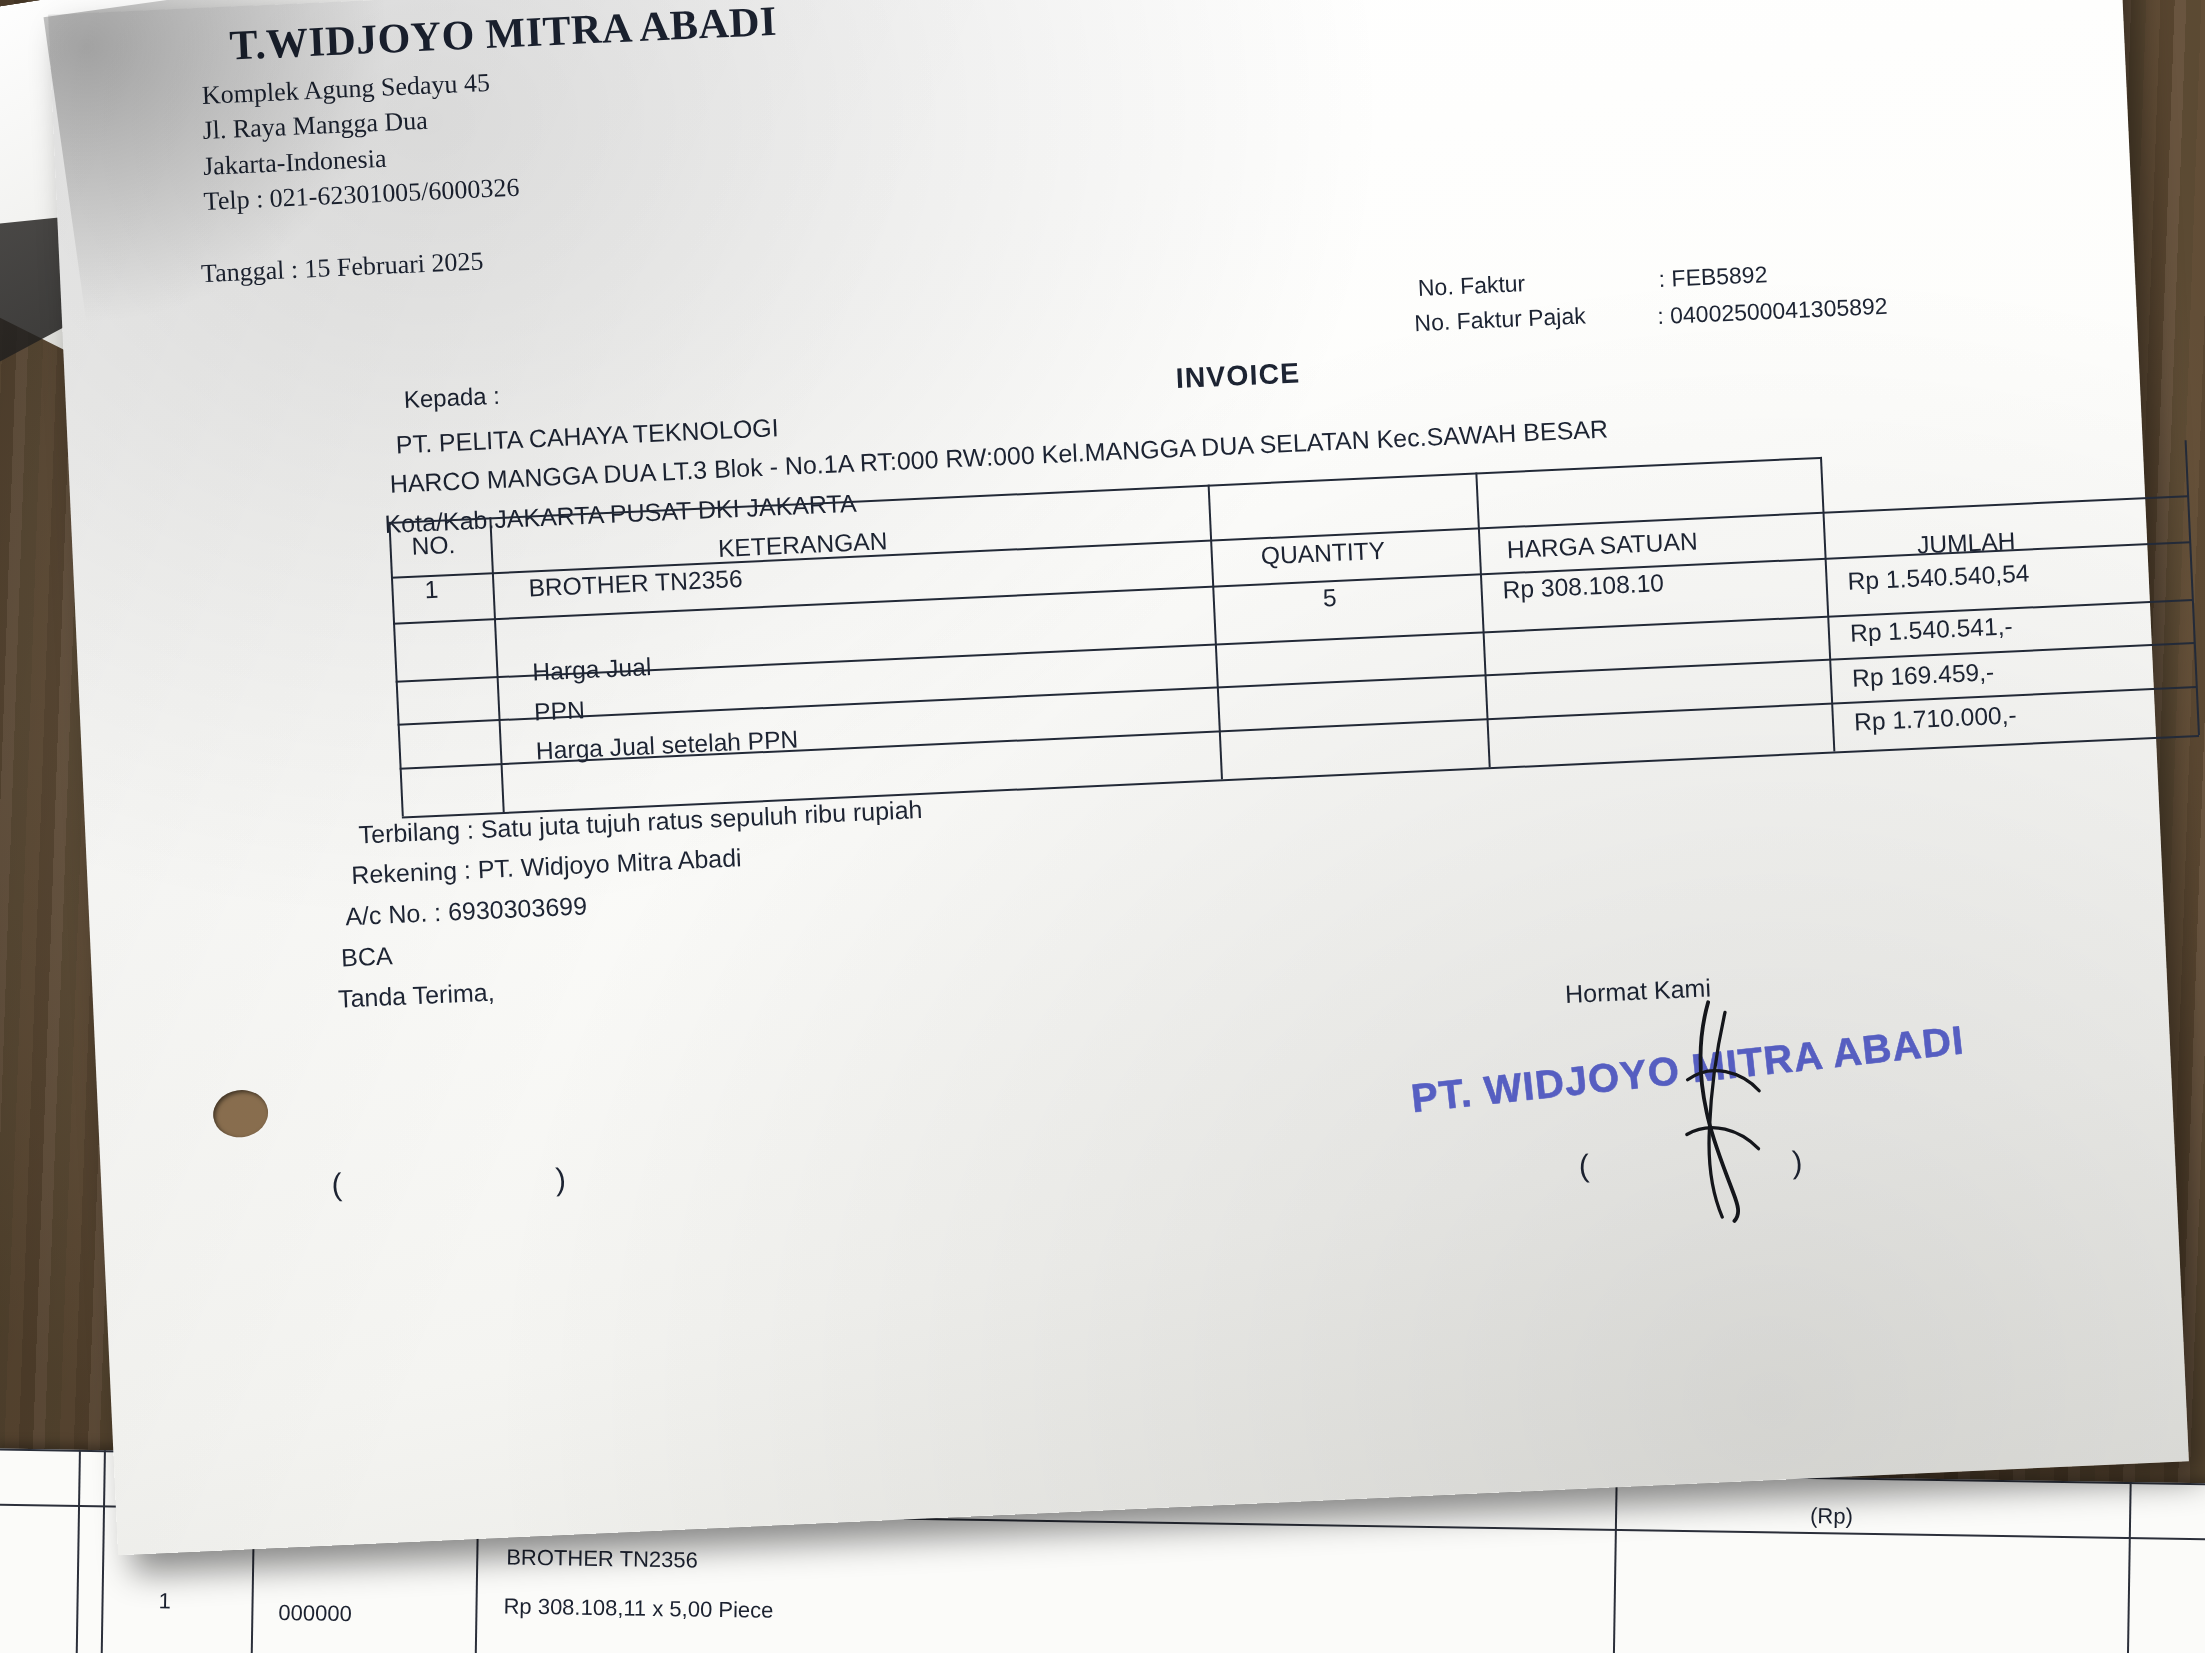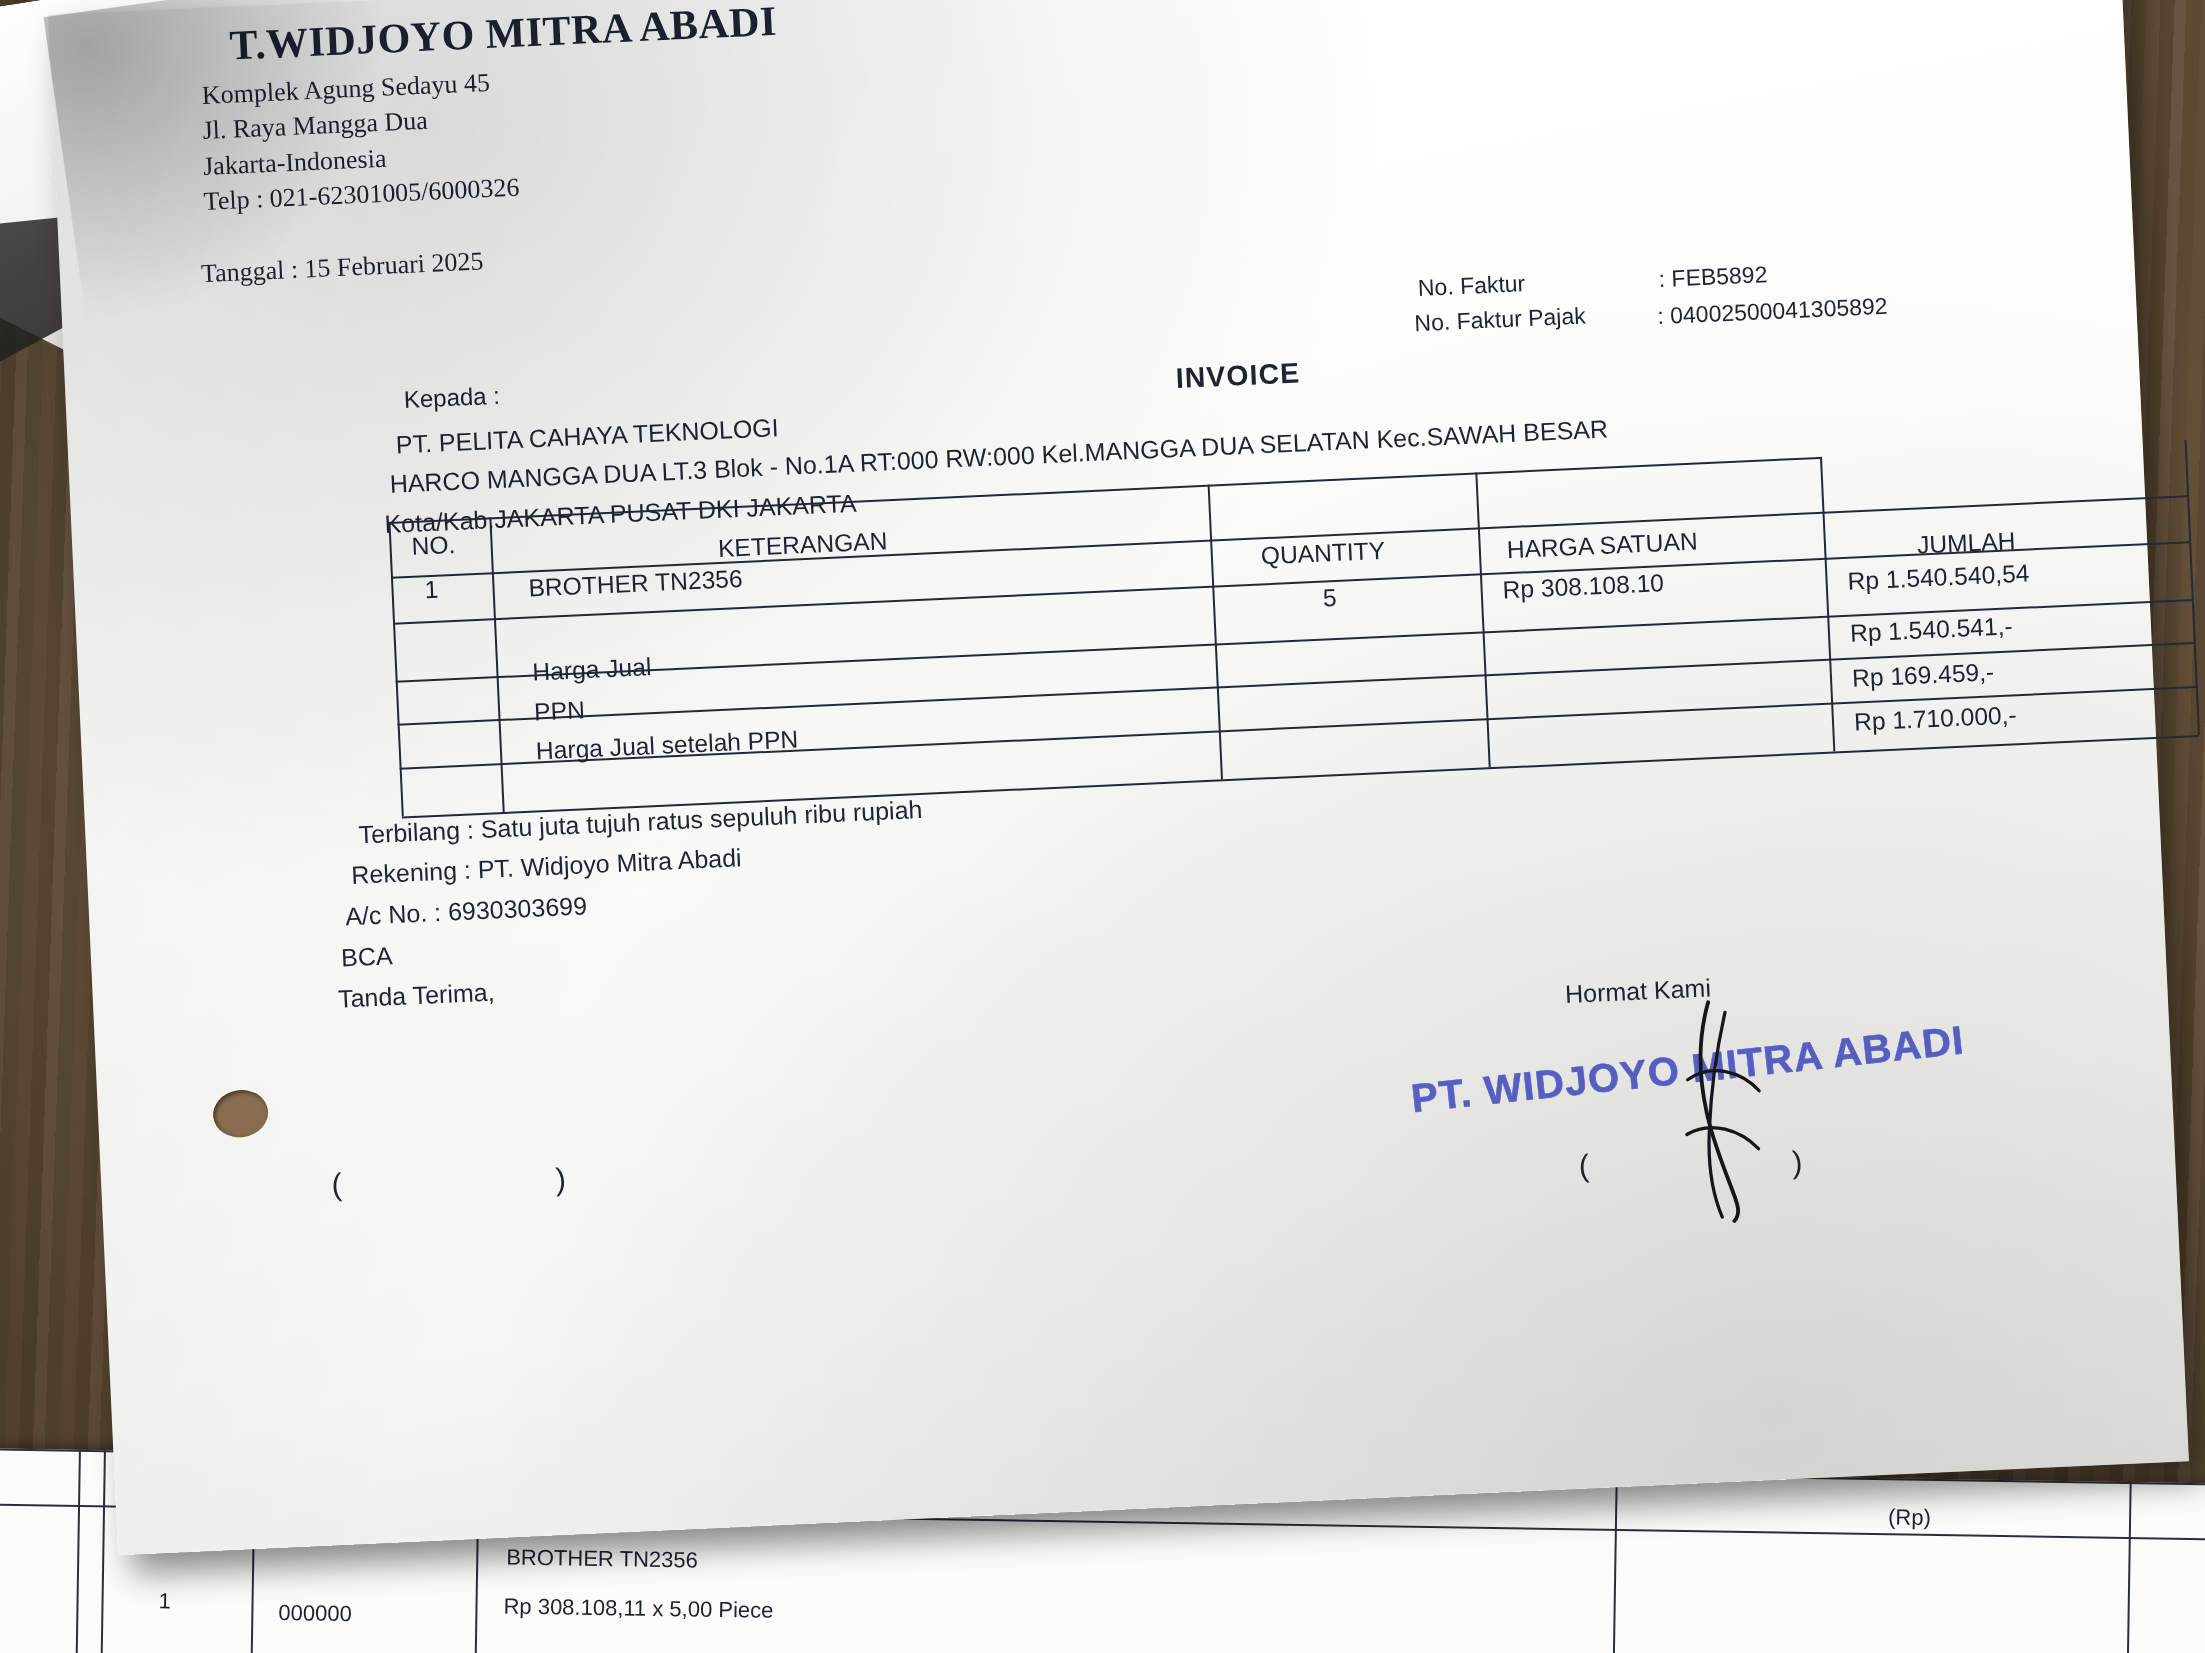--- a/index.html
+++ b/index.html
@@ -254,21 +254,21 @@
     <div class="hline" style="top:0px;"></div>
     <div class="hline" style="top:55px;"></div>
     <div class="vline" style="left:82px;"></div>
     <div class="vline" style="left:107px;"></div>
     <div class="vline" style="left:257px;"></div>
     <div class="vline" style="left:481px;"></div>
     <div class="vline" style="left:1619px;"></div>
     <div class="vline" style="left:2133px;"></div>
   </div>
   <div class="cell-text" style="left:328px; top:12px;">Jasa</div>
-  <div class="cell-text" style="left:1892px; top:26px;">(Rp)</div>
+  <div class="cell-text" style="left:1814px; top:26px;">(Rp)</div>
   <div class="cell-text" style="left:164px; top:137px;">1</div>
   <div class="cell-text" style="left:284px; top:147px;">000000</div>
   <div class="cell-text" style="left:511px; top:88px;">BROTHER TN2356</div>
   <div class="cell-text" style="left:509px; top:137px;">Rp 308.108,11 x 5,00 Piece</div>
 
 </div>
 
 <div id="invoice-sheet">
 
   <div class="txt" id="company-name">T.WIDJOYO MITRA ABADI</div>

